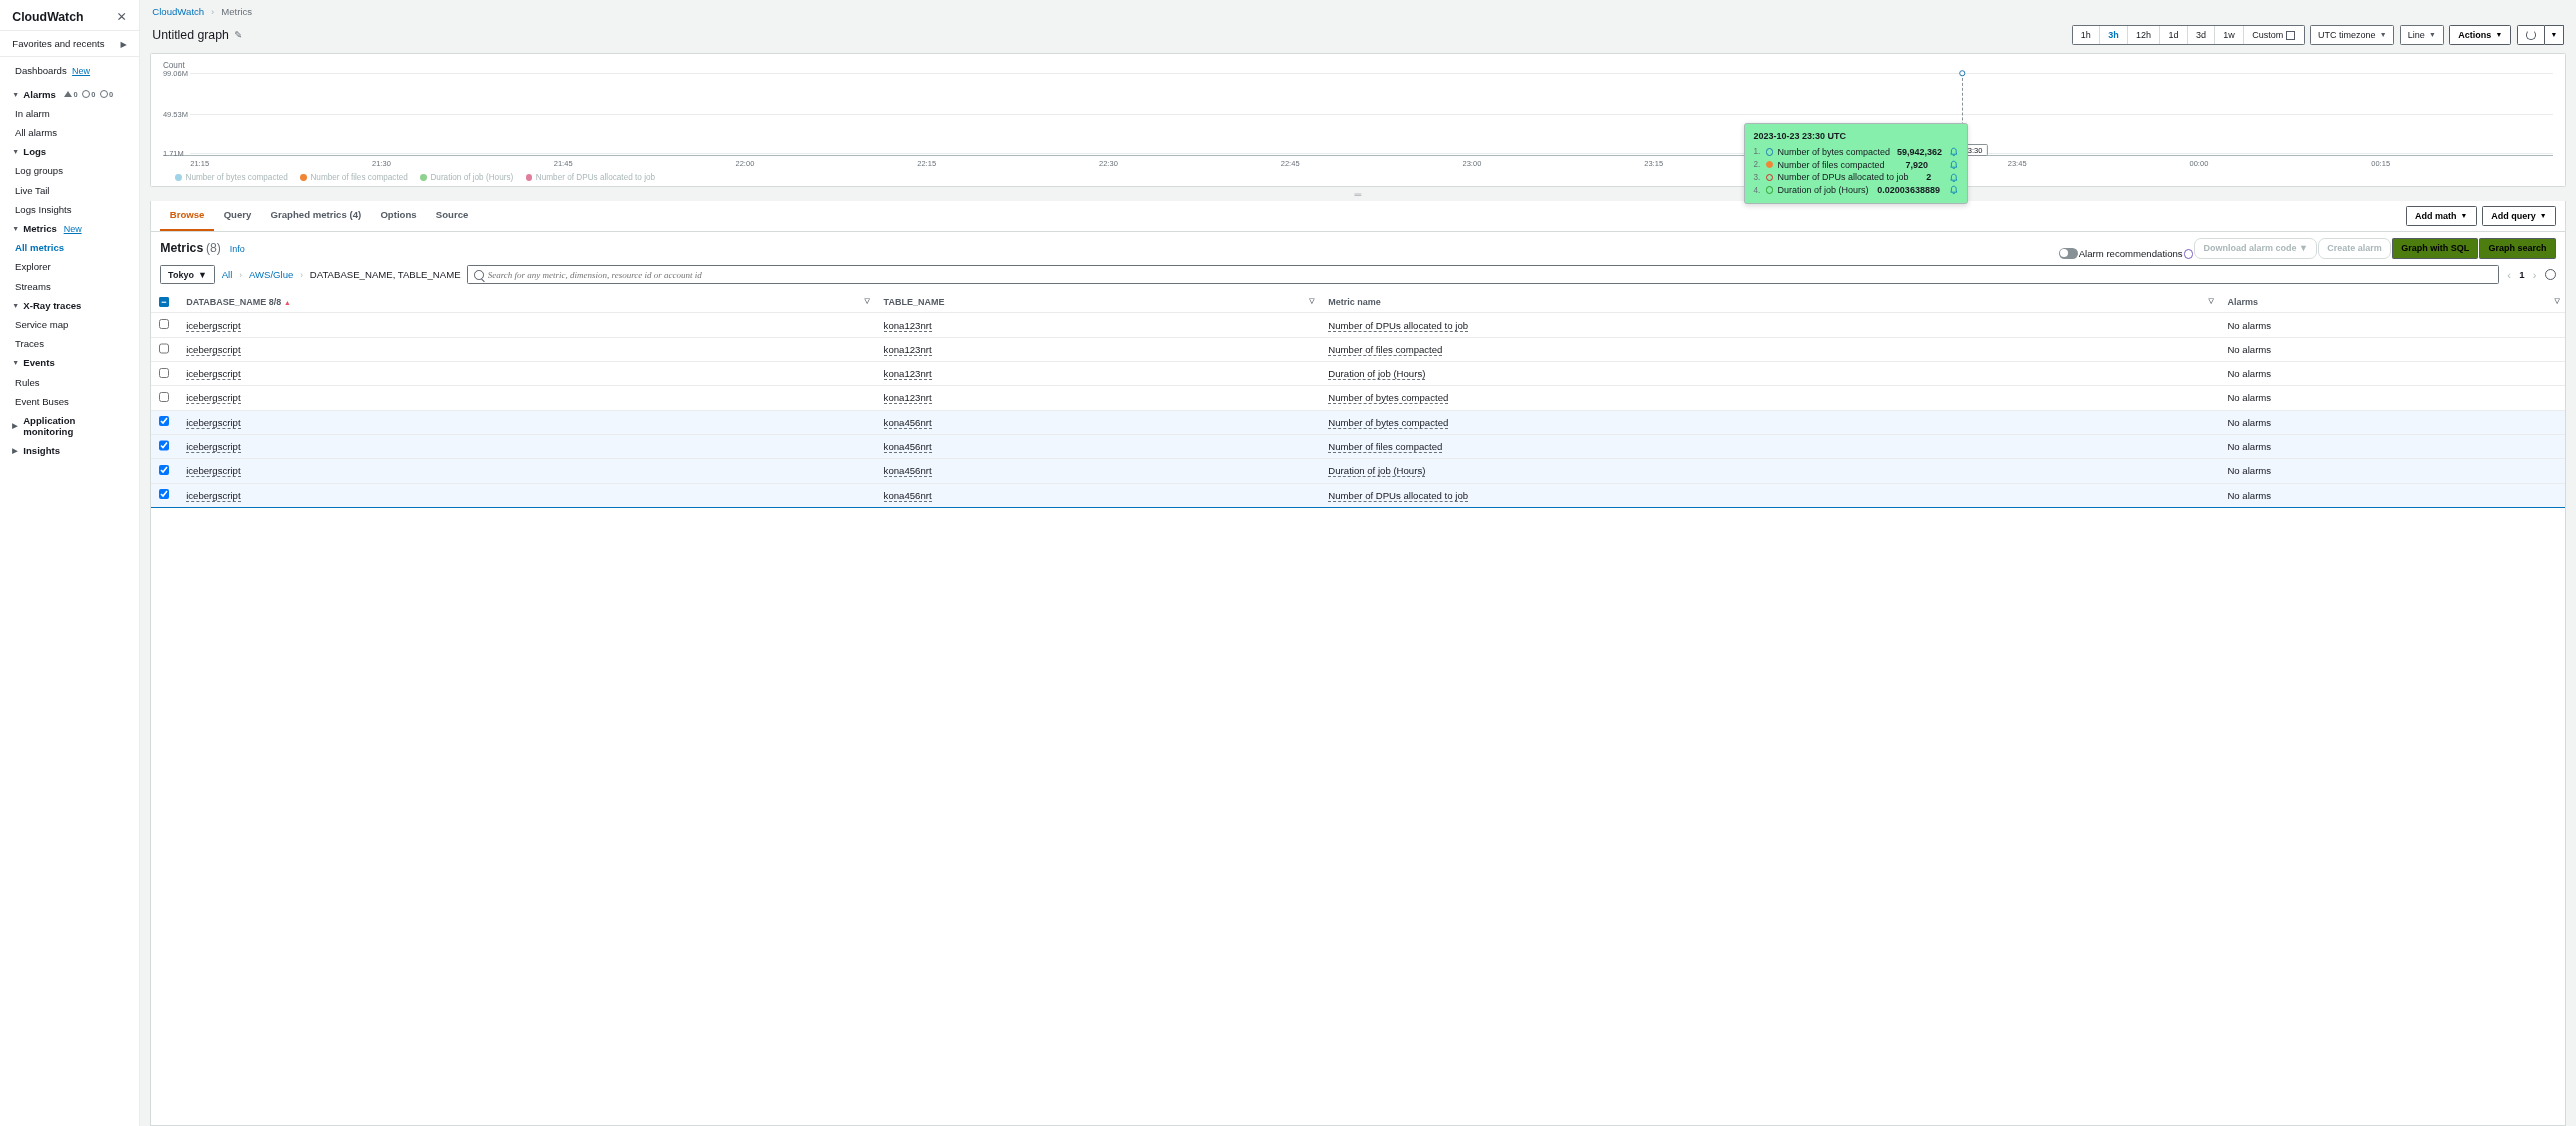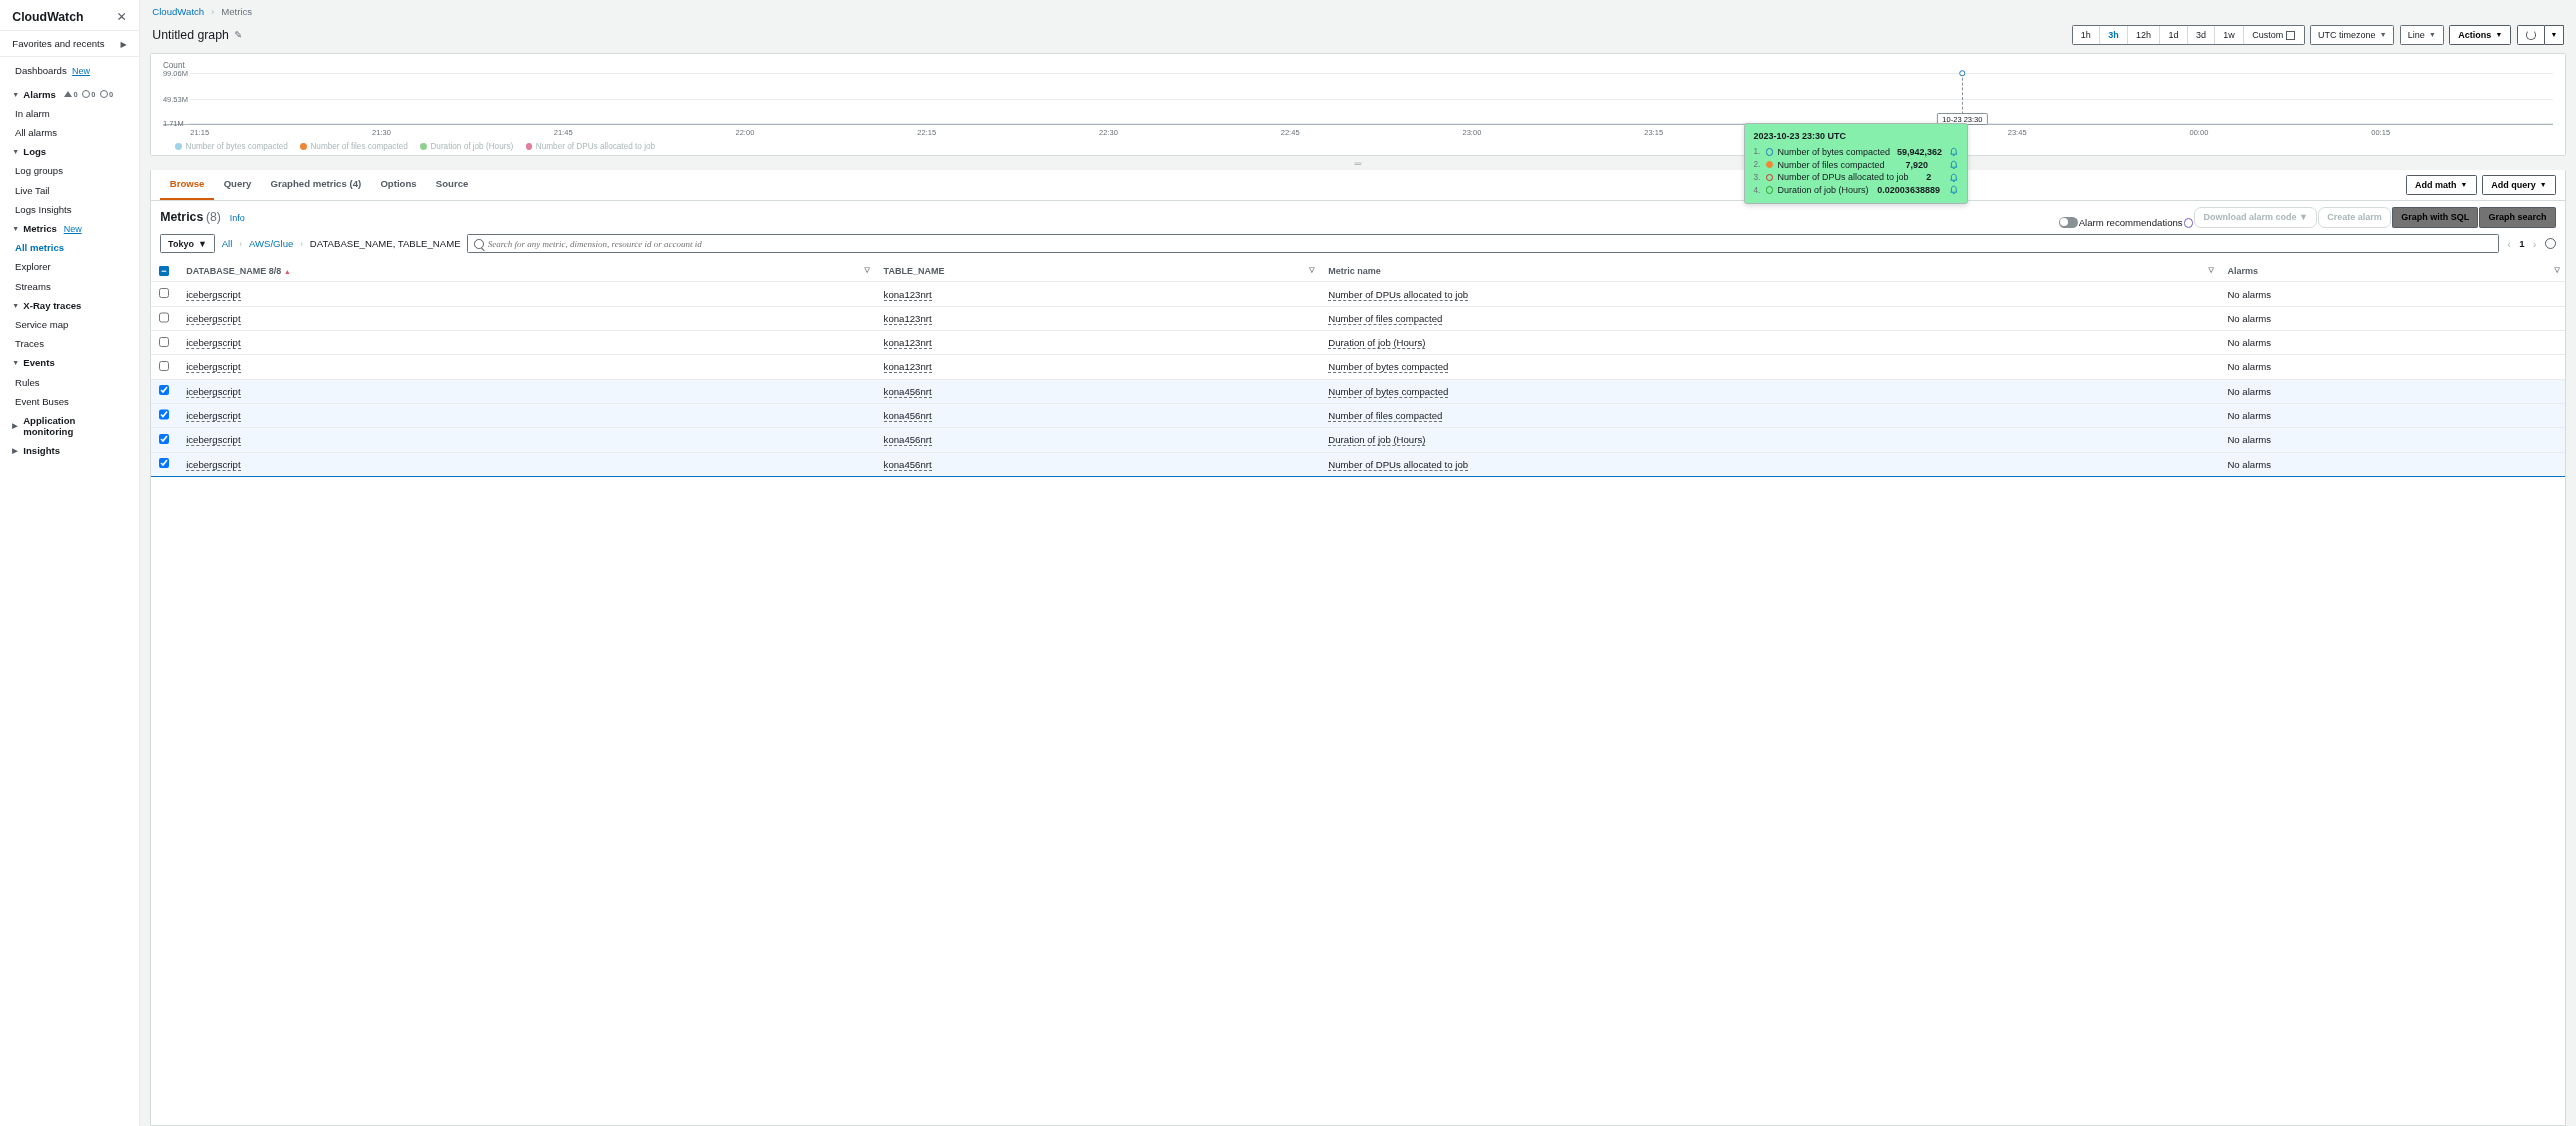--- a/index.html
+++ b/index.html
@@ -44,21 +44,21 @@
 .btn { border: 0.7px solid #545b64; background: #fff; padding: 4.1px 8.2px; font-size: 9px; font-weight: 700; cursor: pointer; border-radius:1.4px; display:flex;align-items:center;gap:4.1px;}
 .btn .tri-d{font-size:6.9px;}
 .refresh-grp { display:flex;}
 .refresh-grp .btn:first-child{border-radius:1.4px 0 0 1.4px;}
 .refresh-grp .btn:last-child{border-radius:0 1.4px 1.4px 0; border-left:none; padding:4.1px 5.5px;}
 .refresh-ic{display:inline-block;width:9.6px;height:9.6px;border:1.4px solid #545b64;border-radius:50%;border-top-color:transparent;position:relative;}
 
 
 .chart-wrap { background:#fff; margin:0 9.6px; border:0.7px solid #d5dbdb; border-radius:1.4px; padding:6.9px 12.3px 4.1px; position:relative;}
 .ylabel { font-size:8.2px; color:#687078; margin-bottom:2.7px;}
-.chart { position:relative; height:52px; border-bottom:0.7px solid #aab7b8;}
+.chart { position:relative; height:83px; border-bottom:0.7px solid #aab7b8;}
 .gridline { position:absolute; left:27.4px; right:0; border-top:0.7px solid #e9ebed;}
 .ytick { position:absolute; left:0; font-size:7.5px; color:#687078; transform:translateY(-50%);}
 .xticks { display:flex; margin-left:27.4px; font-size:7.5px; color:#687078; padding-top:2.7px;}
 .xticks span{flex:1; text-align:left;}
 .legend-row { display:flex; gap:12.3px; padding:5.5px 0 0 12.3px; font-size:8.2px; color:#aab7b8;}
 .legend-row span{display:flex;align-items:center;gap:3.4px;}
 .sw { width:6.9px;height:6.9px;border-radius:50%;}
 .hover-line{position:absolute;top:0;bottom:0;width:0;border-left:0.7px dashed #879196;}
 .hover-dot{position:absolute;width:5.5px;height:5.5px;border:1.4px solid #1f77b4;background:#fff;border-radius:50%;transform:translate(-50%,-50%);}
 .hover-label{position:absolute;background:#fff;border:0.7px solid #879196;padding:0.7px 4.1px;font-size:7.5px;border-radius:1.4px;transform:translateX(-50%);}
@@ -83,21 +83,21 @@
 .tab-actions{display:flex;gap:5.5px;}
 .metrics-hd{display:flex;justify-content:space-between;align-items:center;padding:6.9px 9.6px;}
 .metrics-hd h3{font-size:12.3px;font-weight:700;display:inline-flex;align-items:baseline;gap:2.7px;}
 .metrics-hd .cnt{font-weight:400;color:#687078;}
 .info-link{color:#0073bb;font-size:9px;cursor:pointer;font-weight:400;}
 .right-actions{display:flex;gap:1px;align-items:flex-end;}
 .toggle{width:19px;height:11px;background:#879196;border-radius:5.5px;position:relative;}
 .toggle::after{content:'';position:absolute;width:8.2px;height:8.2px;background:#fff;border-radius:50%;top:1.4px;left:1.4px;}
 .bulb{width:9.6px;height:9.6px;border:1px solid #7c5cc4;border-radius:50%;}
 .btn-dis{border:0.7px solid #d5dbdb;color:#aab7b8;background:#fff;padding:4.1px 8.2px;font-size:9px;font-weight:700;border-radius:7px;}
-.btn-sm{border:0.7px solid #545b64;background:#737373;padding:4.1px 8.2px;font-size:9px;font-weight:700;border-radius:1.4px;cursor:pointer;}
+.btn-sm{border:0.7px solid #545b64;background:#4d7c0f;padding:4.1px 8.2px;font-size:9px;font-weight:700;border-radius:1.4px;cursor:pointer;}
 
 
 .filter-row{display:flex;gap:6.9px;align-items:center;padding:0 9.6px 6.9px;}
 .region-sel{border:0.7px solid #687078;padding:3.4px 6.9px;font-size:9px;font-weight:700;display:flex;align-items:center;gap:4.1px;cursor:pointer;border-radius:1.4px;}
 .bc{display:flex;align-items:flex-end;gap:6.9px;font-size:9.6px;}
 .bc a{color:#0073bb;cursor:pointer;}
 .bc .sep{color:#aab7b8;font-size:8.2px;}
 .search{flex:1;display:flex;align-items:center;border:0.7px solid #687078;border-radius:1.4px;padding:3.4px 5.5px;gap:4.1px;}
 .search input{flex:1;border:none;outline:none;font-size:9px;font-style:italic;color:#687078;font-family:Liberation Serif, serif;}
 .mag{width:9.6px;height:9.6px;border:1px solid #545b64;border-radius:50%;position:relative;}

